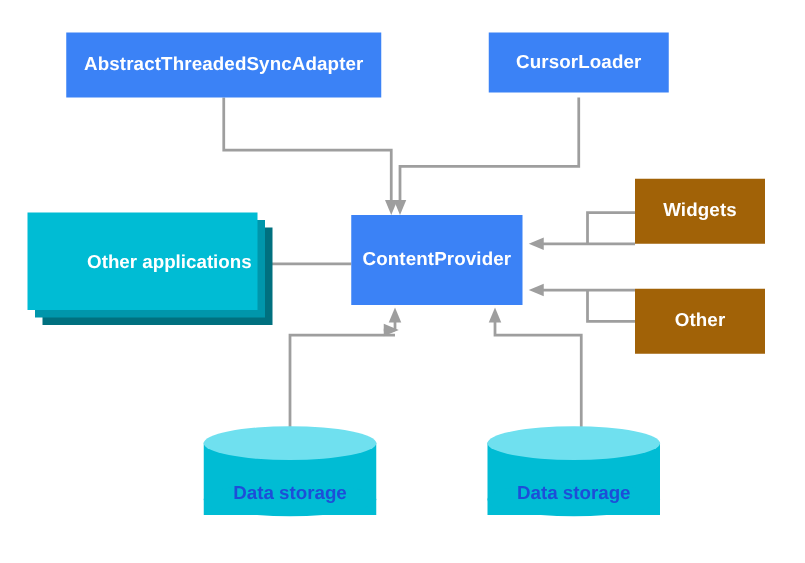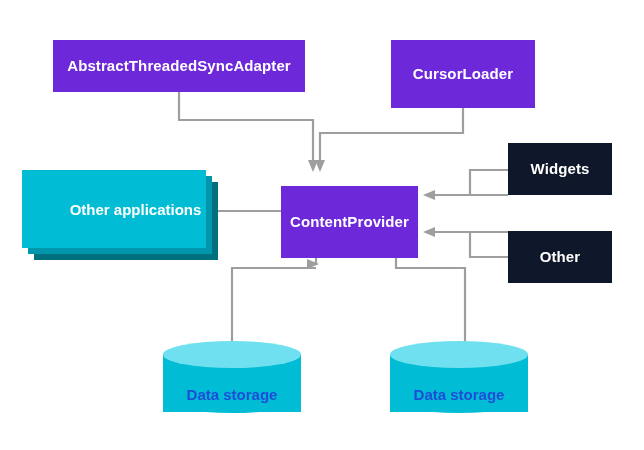--- a/index.html
+++ b/index.html
@@ -29,25 +29,24 @@
     justify-content: center;
     color: #ffffff;
     font-size: 15px;
     font-weight: bold;
     letter-spacing: 0.1px;
     text-align: center;
     line-height: 1.15;
     z-index: 5;
   }
   .node-green {
-    background: #6d28d9;
-    margin-top: 14px;
+    background: #3b82f6;
   }
   .node-cyan {
-    background: #0f172a;
+    background: #a16207;
   }
   
   .stack-wrap {
     position: absolute;
     z-index: 5;
   }
   .stack-shadow {
     position: absolute;
     box-sizing: border-box;
     background: #00707f;
@@ -154,21 +153,21 @@
     <g>
       <path class="edge-line" d="M 465 348 L 465 268 L 396 268 L 396 253"></path>
       <polygon class="edge-head" points="396,246 391,258 401,258"></polygon>
     </g>
   </svg>
 
   <div class="node node-green" style="left:53px; top:26px; width:252px; height:52px;">
     <span>AbstractThreadedSyncAdapter</span>
   </div>
 
-  <div class="node node-green" style="left:391px; top:26px; width:144px; height:68px;">
+  <div class="node node-green" style="left:391px; top:26px; width:144px; height:48px;">
     <span>CursorLoader</span>
   </div>
 
   <div class="stack-wrap" style="left:22px; top:170px; width:196px; height:90px;">
     <div class="stack-shadow" style="left:12px; top:12px; width:184px; height:78px;"></div>
     <div class="stack-shadow s2" style="left:6px; top:6px; width:184px; height:78px;"></div>
     <div class="stack-top" style="left:0px; top:0px; width:184px; height:78px;padding-left:43px;">
       <span>Other applications</span>
     </div>
   </div>

